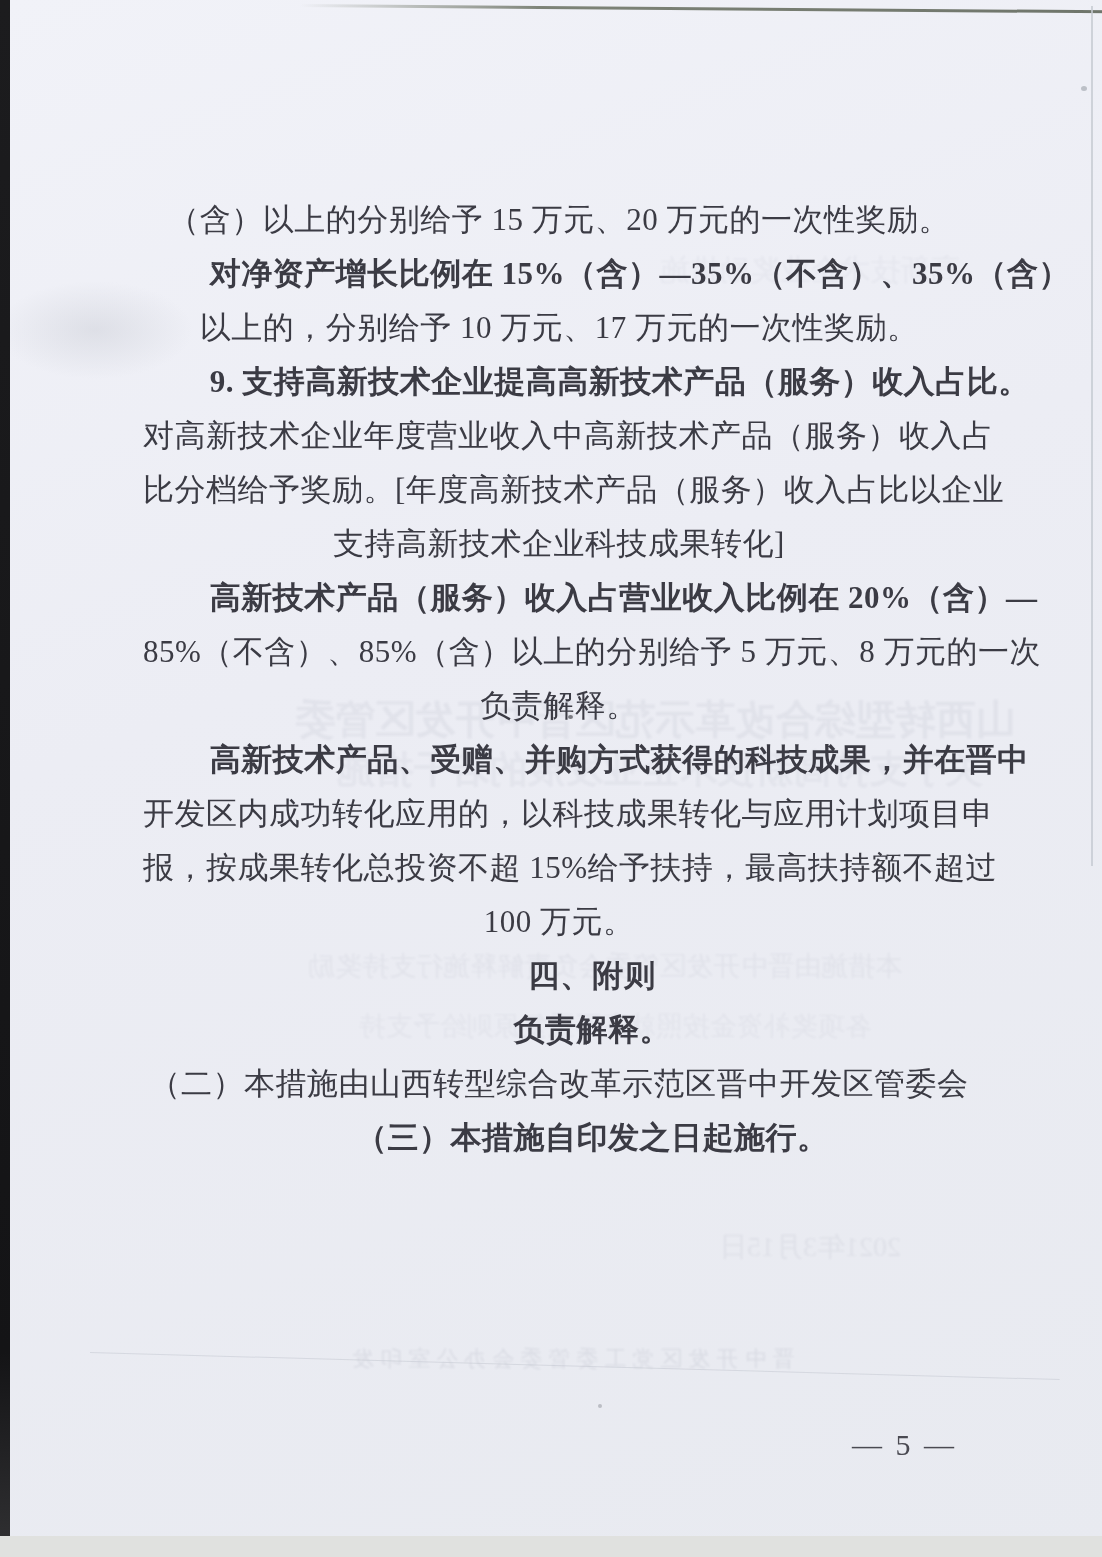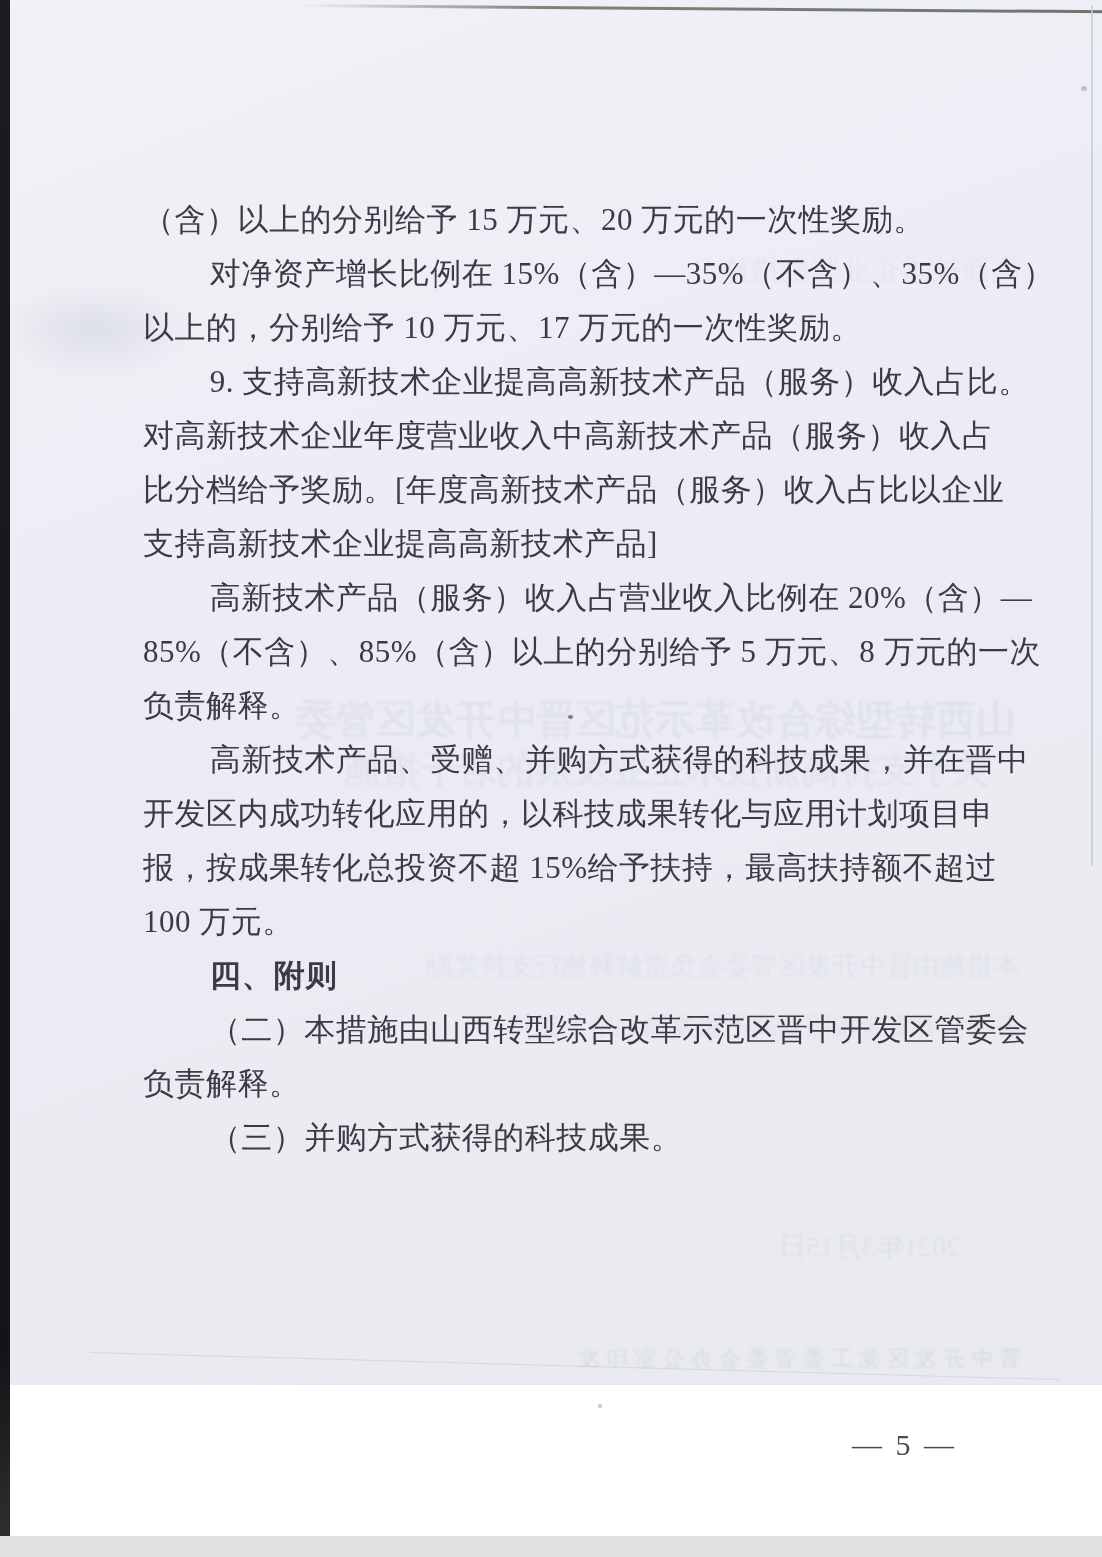--- a/index.html
+++ b/index.html
@@ -3,24 +3,25 @@
 <meta charset="utf-8">
 <style>
   html, body {
     margin: 0; padding: 0;
     width: 1102px; height: 1557px;
     overflow: hidden;
     font-family: "Liberation Serif", "DejaVu Serif", serif;
   }
   .page {
     position: absolute; left: 0; top: 0;
-    width: 1102px; height: 1385px;
+    width: 1102px; height: 1557px;
     background:
       radial-gradient(ellipse 140px 70px at 95px 330px, rgba(190,193,202,0.35), rgba(190,193,202,0) 70%),
       linear-gradient(160deg, #f1f2f8 0%, #ecedf4 40%, #e8eaf0 100%);
+    text-align: center;
   }
   
   .left-strip {
     position: absolute; left: 0; top: 0; width: 10px; height: 1536px;
     background: linear-gradient(180deg, #1c1c1e 0%, #141416 88%, #2e2e30 100%);
   }
   .bottom-band {
     position: absolute; left: 0; top: 1536px; width: 1102px; height: 21px;
     background: #e0e1df;
   }
@@ -57,21 +58,21 @@
   
   .text-region {
     position: absolute; left: 143px; top: 193px; width: 832px;
     color: #3b3b44;
     font-size: 31px;
   }
   .line {
     height: 54px; line-height: 54px;
     white-space: nowrap; letter-spacing: 0.5px;
   }
-  .para.indent .line:first-child { text-indent: 2.15em; }
+  .para.indent .line:first-child { text-indent: 2.15em; font-weight: bold; }
   .para.bold .line { font-weight: 700; letter-spacing: 1px; }
   .page-number {
     position: absolute; left: 852px; top: 1428px;
     font-size: 30px; color: #4a4a52; letter-spacing: 3px;
     white-space: nowrap;
   }
 </style>
 </head>
 <body>
 
@@ -92,42 +93,42 @@
         <div class="line">（含）以上的分别给予 15 万元、20 万元的一次性奖励。</div>
       </div>
       <div class="para indent">
         <div class="line">对净资产增长比例在 15%（含）—35%（不含）、35%（含）</div>
         <div class="line">以上的，分别给予 10 万元、17 万元的一次性奖励。</div>
       </div>
       <div class="para indent">
         <div class="line">9. 支持高新技术企业提高高新技术产品（服务）收入占比。</div>
         <div class="line">对高新技术企业年度营业收入中高新技术产品（服务）收入占</div>
         <div class="line">比分档给予奖励。[年度高新技术产品（服务）收入占比以企业</div>
-        <div class="line">支持高新技术企业提高高新技术产品]</div>
+        <div class="line">支持高新技术企业科技成果转化]</div>
       </div>
       <div class="para indent">
         <div class="line">高新技术产品（服务）收入占营业收入比例在 20%（含）—</div>
         <div class="line">85%（不含）、85%（含）以上的分别给予 5 万元、8 万元的一次</div>
         <div class="line">负责解释。</div>
       </div>
       <div class="para indent">
         <div class="line">高新技术产品、受赠、并购方式获得的科技成果，并在晋中</div>
         <div class="line">开发区内成功转化应用的，以科技成果转化与应用计划项目申</div>
         <div class="line">报，按成果转化总投资不超 15%给予扶持，最高扶持额不超过</div>
         <div class="line">100 万元。</div>
       </div>
       <div class="para indent bold">
         <div class="line">四、附则</div>
       </div>
       <div class="para indent">
+        <div class="line">负责解释。</div>
         <div class="line">（二）本措施由山西转型综合改革示范区晋中开发区管委会</div>
-        <div class="line">负责解释。</div>
       </div>
       <div class="para indent">
-        <div class="line">（三）并购方式获得的科技成果。</div>
+        <div class="line">（三）本措施自印发之日起施行。</div>
       </div>
     </div>
 
   <div class="page-number">— 5 —</div>
 
   <div class="top-edge"></div>
   <div class="right-fold"></div>
   <div class="crease"></div>
   <div class="speck speck-0"></div>
   <div class="speck speck-1"></div>

